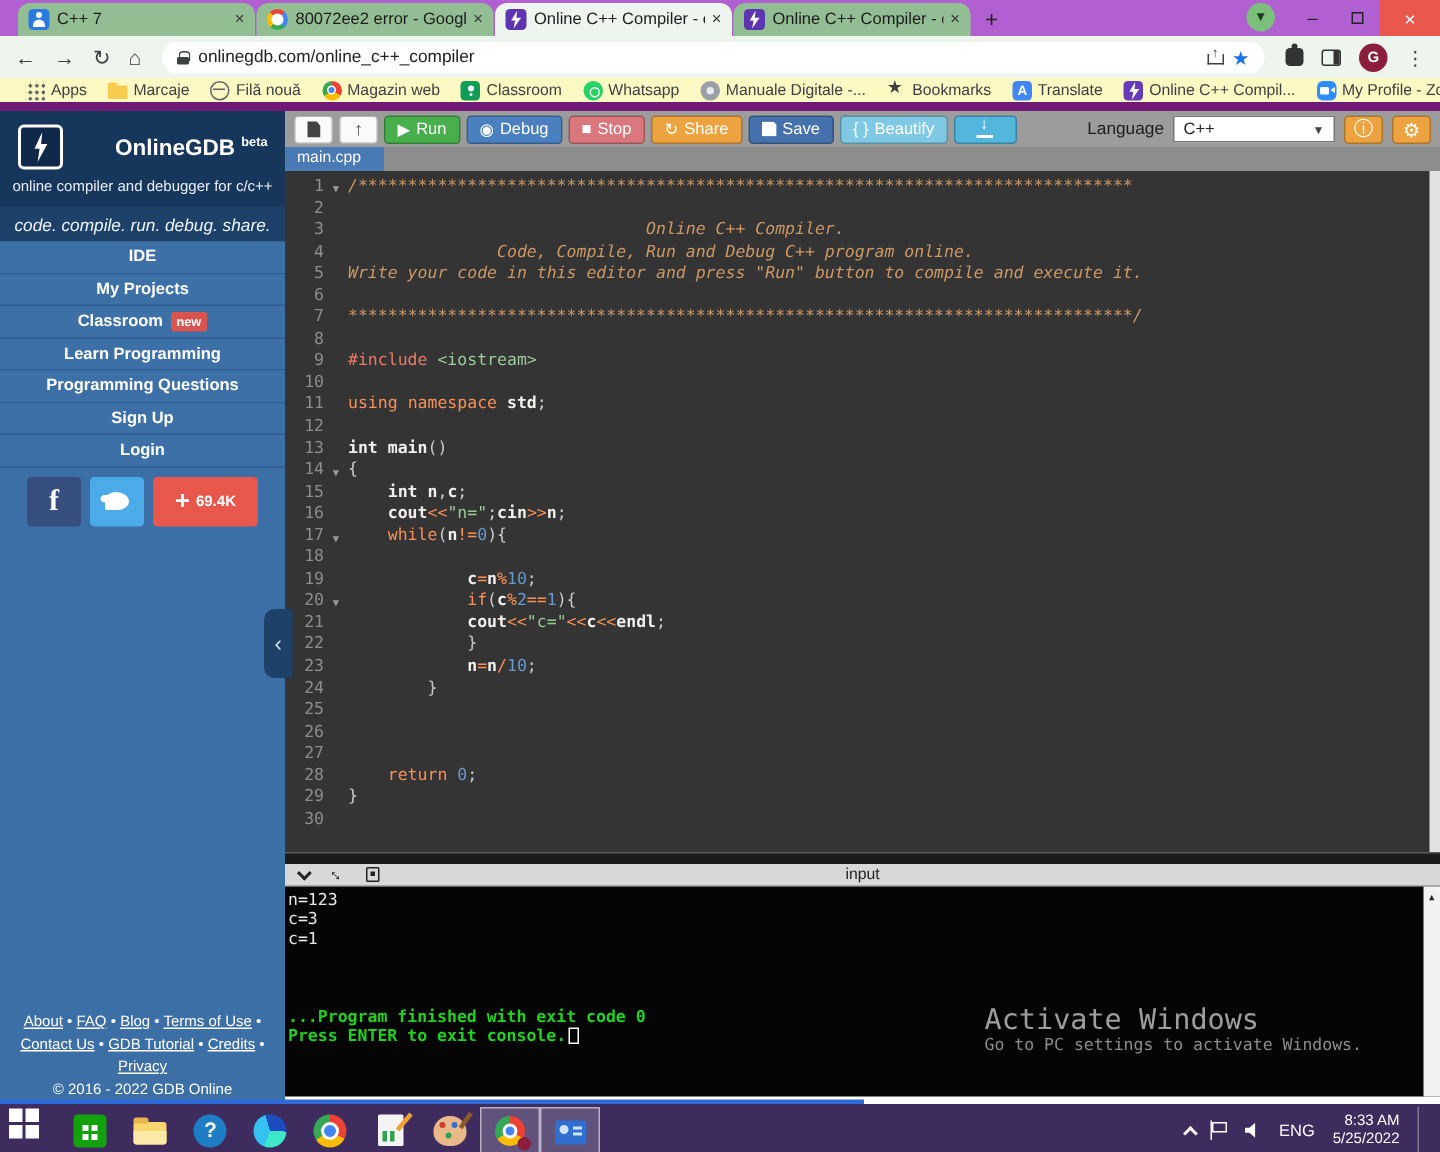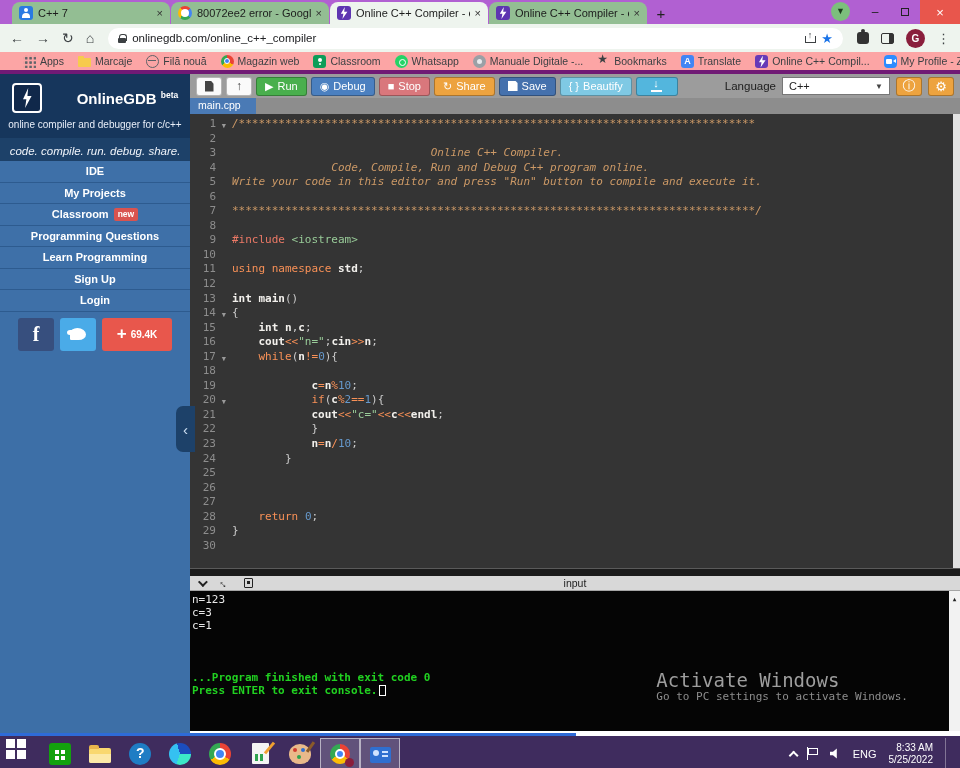--- a/index.html
+++ b/index.html
@@ -50,22 +50,22 @@
   .star-icon { color:#1a73e8; font-size:13px; }
   .ext-icon { width:12px; height:12px; background:#333; border-radius:3px; position:relative; }
   .ext-icon::before { content:""; position:absolute; top:-3px; left:4px; width:4px; height:4px; border-radius:50%; background:#333; }
   .panel-icon { width:13px; height:11px; border:1.5px solid #333; border-radius:2px; position:relative; }
   .panel-icon::after { content:""; position:absolute; right:0; top:0; bottom:0; width:4px; background:#333; }
   .avatar { width:19px; height:19px; border-radius:50%; background:#8a1e3c; color:#fff; font-size:10px; font-weight:bold;
             display:flex; align-items:center; justify-content:center; }
   .kebab { font-size:13px; color:#3c4043; }
 
   
-  .bmbar { height:22px; background:#fca5a5; border-bottom:4px solid #701a75; display:flex; align-items:center;
-           padding:0 18px; gap:4px; font-size:10.5px; color:#3c4043; }
+  .bmbar { height:22px; background:#fef9c3; border-bottom:6px solid #701a75; display:flex; align-items:center;
+           padding:0 12px; gap:4px; font-size:10.5px; color:#3c4043; }
   .bm-item { display:flex; align-items:center; gap:4px; padding:2px 5px; border-radius:3px; white-space:nowrap; }
   .bm-ic { width:13px; height:13px; position:relative; flex:none; border-radius:3px; }
   .bi-apps { background-image:radial-gradient(circle,#5f6368 1.2px,transparent 1.4px); background-size:4.4px 4.4px; background-position:1px 1px; border-radius:0; }
   .bi-folder { background:#f7cb4d; height:9px; margin-top:2px; border-radius:1px; }
   .bi-folder::before { content:""; position:absolute; top:-2px; left:0; width:6px; height:3px; background:#f7cb4d; border-radius:1px 1px 0 0; }
   .bi-globe { border-radius:50%; border:1.5px solid #5f6368; }
   .bi-globe::after { content:""; position:absolute; left:1px; top:4px; width:8px; height:1.5px; background:#5f6368; }
   .bi-webstore { border-radius:50%; background:conic-gradient(#ea4335 0 33%,#fbbc05 33% 66%,#34a853 66%); }
   .bi-webstore::after { content:""; position:absolute; inset:3.5px; background:#4285f4; border:1.5px solid #fff; border-radius:50%; }
   .bi-classroom { background:#0f9d58; }
@@ -341,41 +341,45 @@
             <span>IDE</span>
           </li>
           <li>
             <span>My Projects</span>
           </li>
           <li>
             <span>Classroom</span>
             <span class="badge-new">new</span>
           </li>
           <li>
+            <span>Learn Programming</span>
+          </li>
+          <li>
             <span>Programming Questions</span>
-          </li>
-          <li>
-            <span>Learn Programming</span>
           </li>
           <li>
             <span>Sign Up</span>
           </li>
           <li>
             <span>Login</span>
           </li>
         </ul>
       <div class="sb-social">
         <div class="soc-fb">f</div>
         <div class="soc-tw">
             <span class="tw-bird"></span>
           </div>
         <div class="soc-share">
           <span class="plus">+</span>
           <span class="cnt">69.4K</span>
         </div>
+      </div>
+      <div class="sb-footer">
+        <div id="sbfooterlinks"><a href="#">About</a> • <a href="#">FAQ</a> • <a href="#">Blog</a> • <a href="#">Terms of Use</a> • <a href="#">Contact Us</a> • <a href="#">GDB Tutorial</a> • <a href="#">Credits</a> • <a href="#">Privacy</a></div>
+        <div>© 2016 - 2022 GDB Online</div>
       </div>
     </div>
 
     <div class="collapse-handle">‹</div>
 
     <div class="main">
       <div class="ed-toolbar">
         <div class="tbtn tbtn-white">
             <span class="doc-ic"></span>
           </div>

